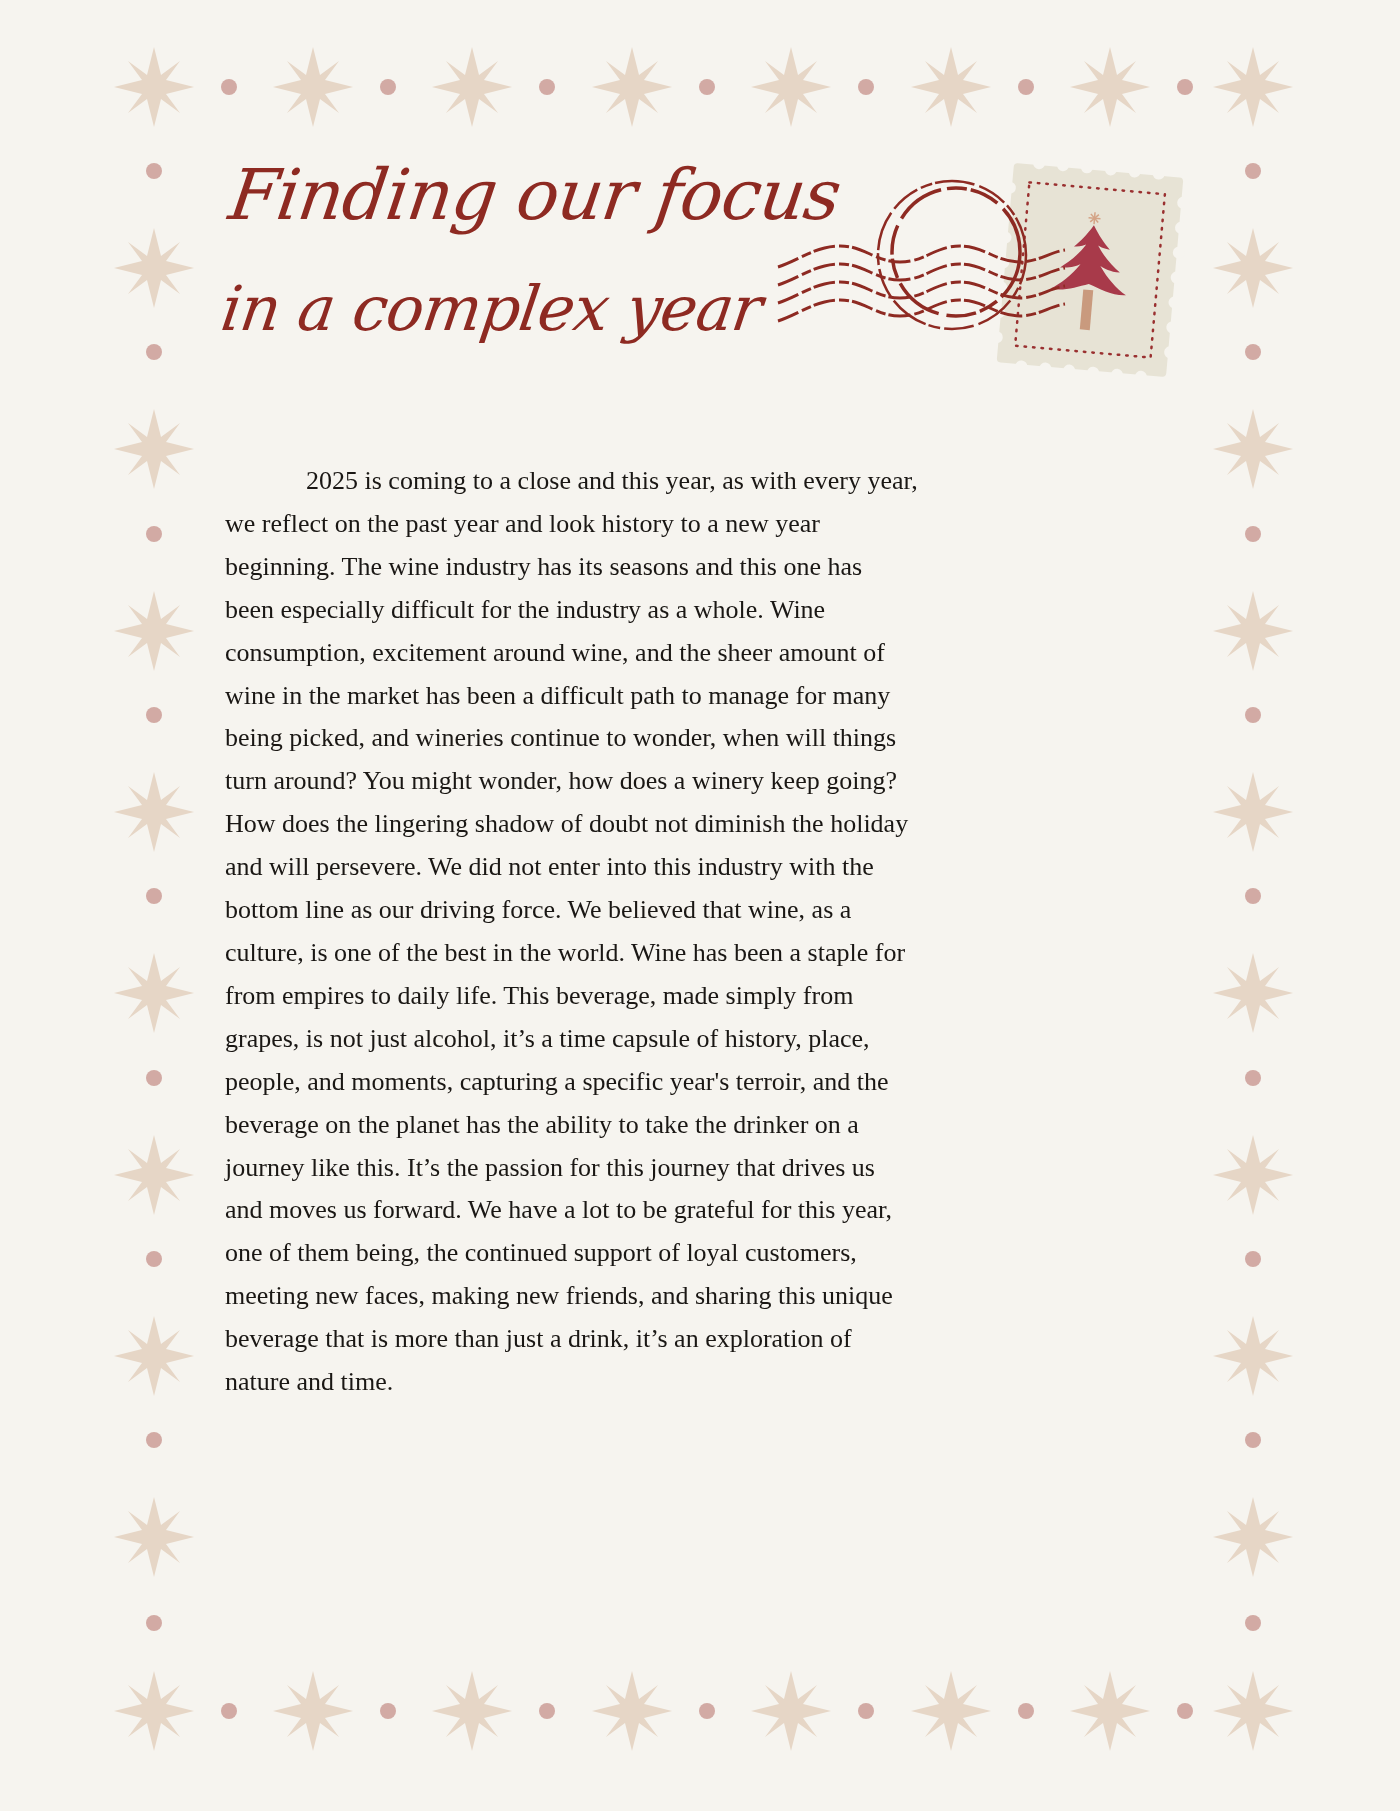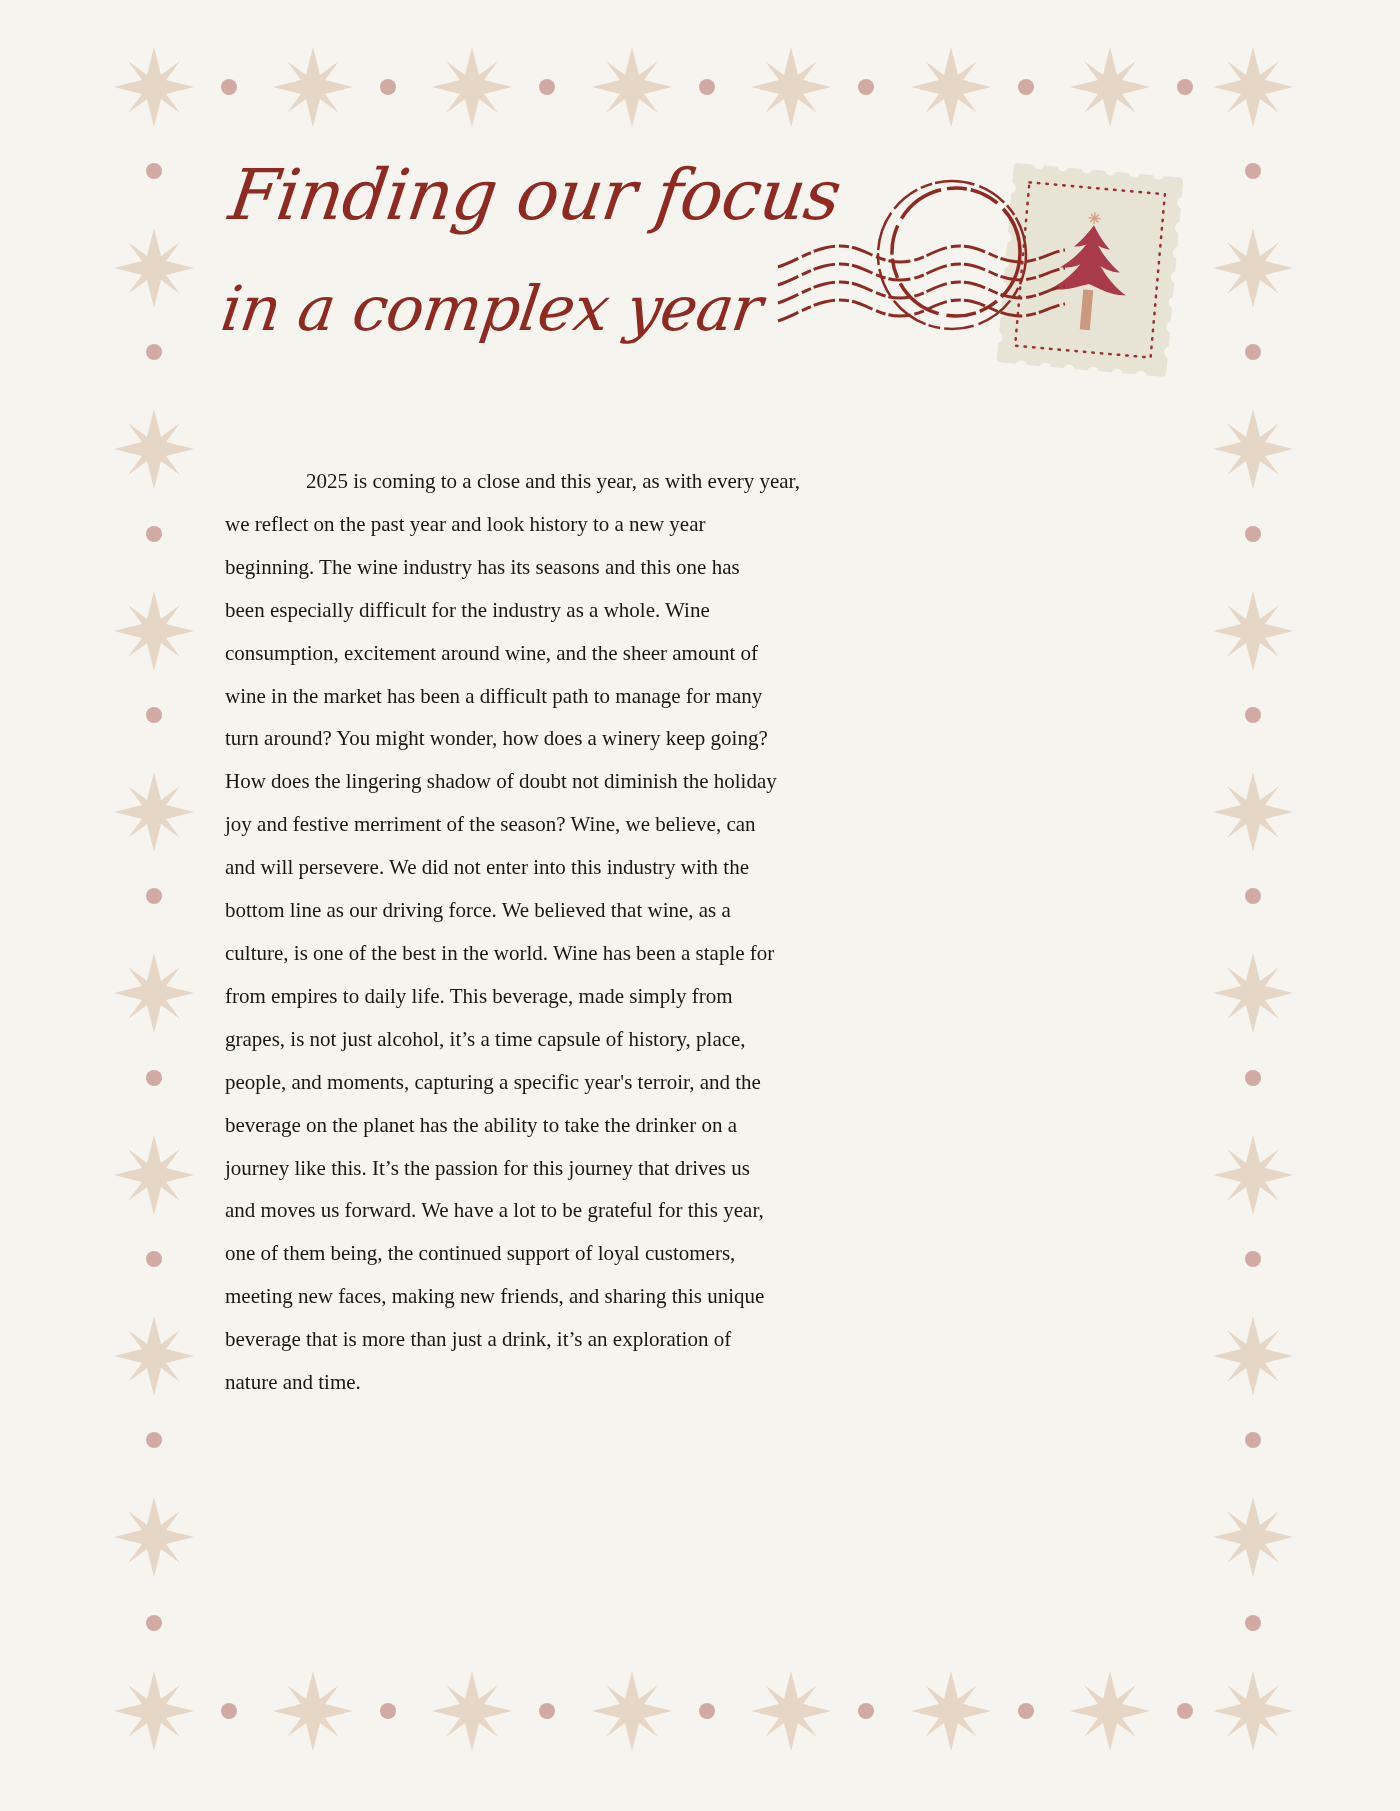--- a/index.html
+++ b/index.html
@@ -14,21 +14,21 @@
     color:#8e2a22;
     font-family:"DejaVu Serif", "Liberation Serif", serif;
     font-style:italic; font-weight:normal;
   }
   .title .l1 { position:absolute; left:8px; top:0px; font-size:70px; letter-spacing:-1px; white-space:nowrap; line-height:1; transform:skewX(-8deg); }
   .title .l2 { position:absolute; left:0px; top:118px; font-size:62px; letter-spacing:-1px; white-space:nowrap; line-height:1; transform:skewX(-8deg); }
   .stamp { position:absolute; left:770px; top:150px; width:420px; height:240px; }
   .body-text {
     position:absolute; left:225px; top:460px; width:970px;
     font-family:"Liberation Serif", "DejaVu Serif", serif;
-    font-size:21px; line-height:42.9px; color:#1a1714;
+    font-size:26px; line-height:42.9px; color:#1a1714;
   }
   .body-text .line { display:block; white-space:nowrap; }
   .body-text .line.indent { padding-left:81px; }
 </style>
 </head>
 <body>
 
 <svg class="border-layer" viewBox="0 0 1400 1811" width="1400" height="1811" xmlns="http://www.w3.org/2000/svg">
   <defs>
     <path id="star8" d="M0,-40 L7,-12 L26,-26 L12,-7 L40,0 L12,7 L26,26 L7,12 L0,40 L-7,12 L-26,26 L-12,7 L-40,0 L-12,-7 L-26,-26 L-7,-12 Z" fill="#e6d6c6"></path>
@@ -171,23 +171,23 @@
   </g>
 </svg>
 
 <div class="body-text">
   <span class="line indent">2025 is coming to a close and this year, as with every year,</span>
   <span class="line">we reflect on the past year and look history to a new year</span>
   <span class="line">beginning. The wine industry has its seasons and this one has</span>
   <span class="line">been especially difficult for the industry as a whole. Wine</span>
   <span class="line">consumption, excitement around wine, and the sheer amount of</span>
   <span class="line">wine in the market has been a difficult path to manage for many</span>
+  <span class="line">being picked, and wineries continue to wonder, when will things</span>
   <span class="line">turn around? You might wonder, how does a winery keep going?</span>
   <span class="line">How does the lingering shadow of doubt not diminish the holiday</span>
-  <span class="line">joy and festive merriment of the season? Wine, we believe, can</span>
   <span class="line">and will persevere. We did not enter into this industry with the</span>
   <span class="line">bottom line as our driving force. We believed that wine, as a</span>
   <span class="line">culture, is one of the best in the world. Wine has been a staple for</span>
   <span class="line">from empires to daily life. This beverage, made simply from</span>
   <span class="line">grapes, is not just alcohol, it’s a time capsule of history, place,</span>
   <span class="line">people, and moments, capturing a specific year's terroir, and the</span>
   <span class="line">beverage on the planet has the ability to take the drinker on a</span>
   <span class="line">journey like this. It’s the passion for this journey that drives us</span>
   <span class="line">and moves us forward. We have a lot to be grateful for this year,</span>
   <span class="line">one of them being, the continued support of loyal customers,</span>

